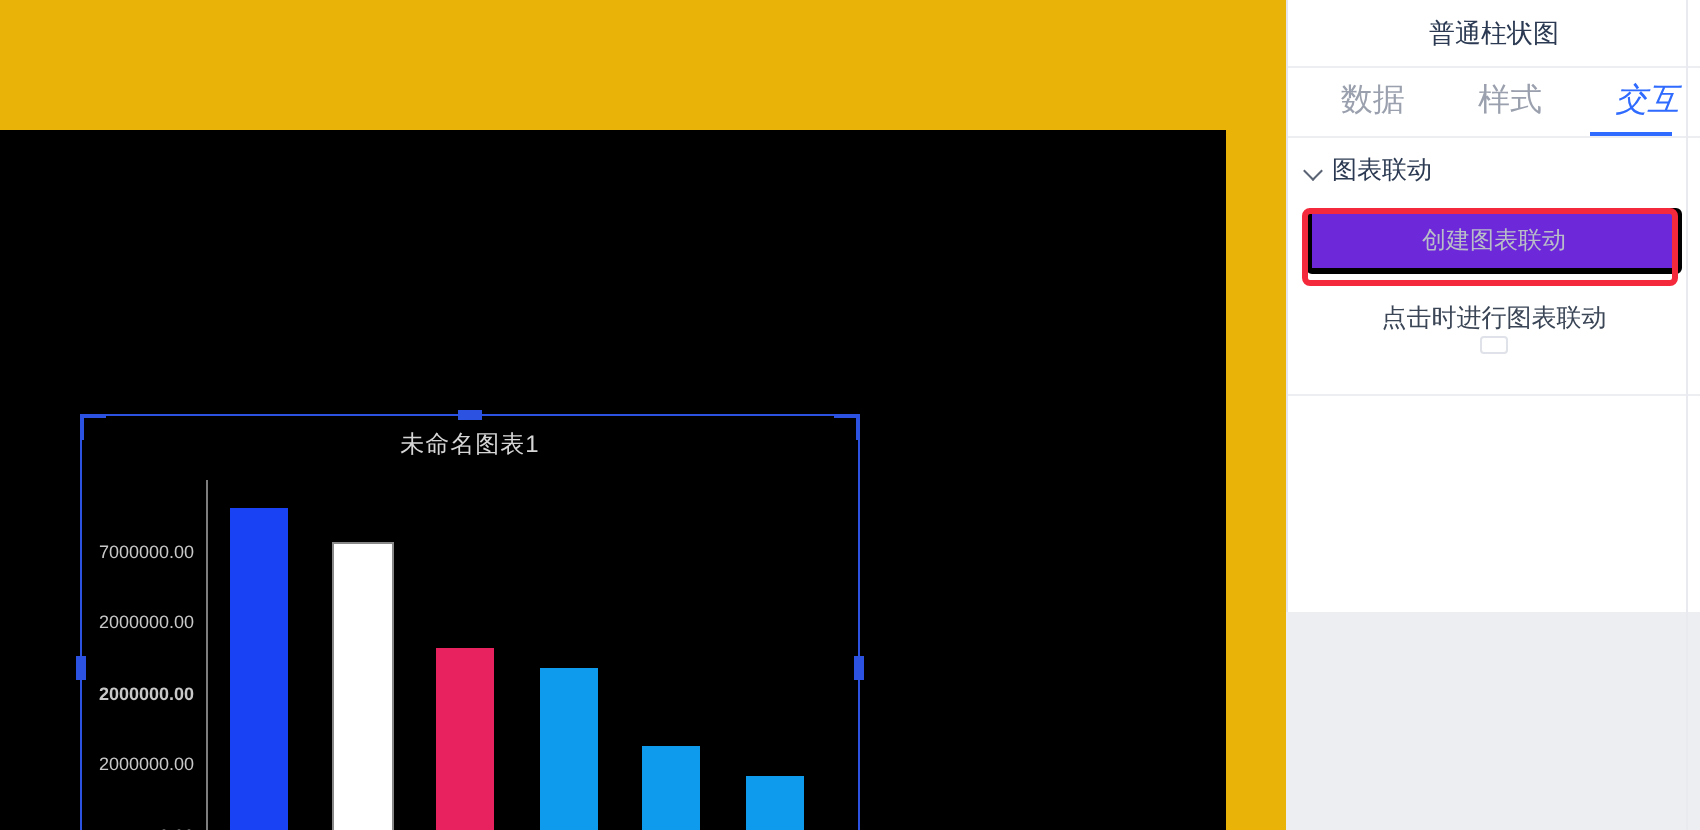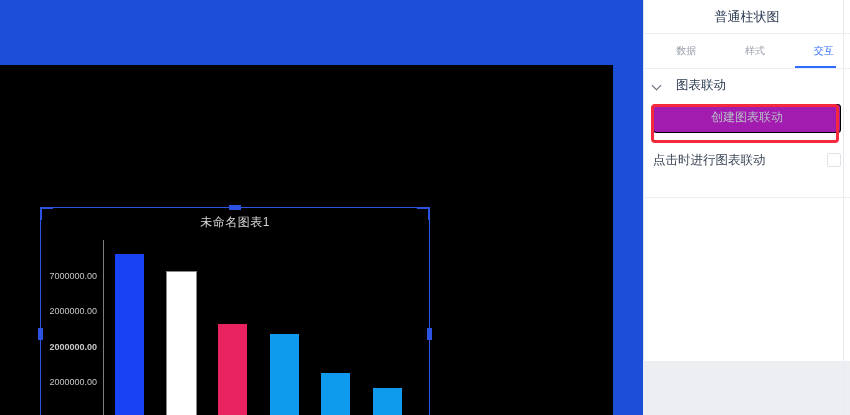--- a/index.html
+++ b/index.html
@@ -8,21 +8,21 @@
     font-family:"Liberation Sans","DejaVu Sans",sans-serif;
     background:#edeef2;
     overflow:hidden;
     position:relative;
   }
   #app{position:relative;width:850px;height:415px;}
 
   
   .workspace{
     position:absolute;left:0;top:0;width:643px;height:415px;
-    background:#1d4ed8;
+    background:#eab308;
   }
   .canvas-black{
     position:absolute;left:0;top:65px;width:613px;height:350px;
     background:#000;
   }
 
   
   .sel-frame{
     position:absolute;left:40px;top:142px;width:390px;height:253px;
     border:1px solid #2b52e0;
@@ -54,62 +54,62 @@
   }
   .bars{
     position:absolute;left:1px;bottom:1px;width:309px;height:177px;
     display:flex;align-items:flex-end;
   }
   .bar-slot{flex:1;display:flex;justify-content:center;align-items:flex-end;height:100%;}
   .bar{width:29px;}
 
   
   .panel{
-    position:absolute;right:0;top:0;width:207px;height:361px;
+    position:absolute;right:0;top:0;width:207px;height:306px;
     background:#fff;border-left:1px solid #e4e6ec;
     box-sizing:border-box;
   }
   .panel-title{
     height:33px;line-height:33px;text-align:center;
     font-size:13px;color:#2b3a52;border-bottom:1px solid #eceef2;
   }
   .tabs{
     display:flex;height:34px;border-bottom:1px solid #eceef2;
   }
   .tab{
-    flex:1;text-align:center;line-height:33px;font-size:10px;
+    flex:1;text-align:center;line-height:33px;font-size:16px;
     color:#9aa0ad;cursor:pointer;position:relative;padding-left:16px;
   }
-  .tab.active{color:#2f6bff;}
+  .tab.active{color:#2f6bff;font-style:italic;}
   .tab.active::after{
     content:"";position:absolute;left:14px;right:14px;bottom:0;height:2px;background:#2f6bff;
   }
   .section-head{
-    display:flex;align-items:center;gap:14px;
+    display:flex;align-items:center;gap:4px;
     padding:8px 9px 6px 9px;font-size:12.5px;color:#2b3a52;
   }
   .chev{display:inline-block;width:9px;height:9px;position:relative;}
   .chev::before{
     content:"";position:absolute;left:0;top:1px;width:6px;height:6px;
     border-right:1.4px solid #5b6475;border-bottom:1.4px solid #5b6475;
     transform:rotate(45deg);
   }
   .redbox{
     position:absolute;left:651px;top:104px;width:188px;height:39px;
     border:3px solid #f4293b;border-radius:4px;box-sizing:border-box;
     pointer-events:none;
   }
   .create-btn{
     margin:4px 9px 0 9px;height:27px;line-height:27px;text-align:center;
-    border:1px solid #000000;border-radius:3px;background:#a21caf;
-    font-size:12px;color:#b8bdc7;cursor:pointer;font-family:Liberation Mono, monospace;
+    border:3px solid #000000;border-radius:3px;background:#6d28d9;
+    font-size:12px;color:#b8bdc7;cursor:pointer;
   }
   .toggle-row{
     display:flex;align-items:center;justify-content:space-between;
-    margin:14px 9px 0 9px;height:26px;
+    margin:14px 9px 0 9px;height:26px;flex-direction:column;
   }
   .toggle-label{font-size:12.5px;color:#3a4556;}
   .checkbox{
     width:14px;height:14px;border:1px solid #dfe2e8;border-radius:2px;
     background:#fff;box-sizing:border-box;cursor:pointer;
   }
   .panel-divider{
     position:absolute;left:0;right:0;top:197px;height:1px;background:#eceef2;
   }
   .far-divider{

